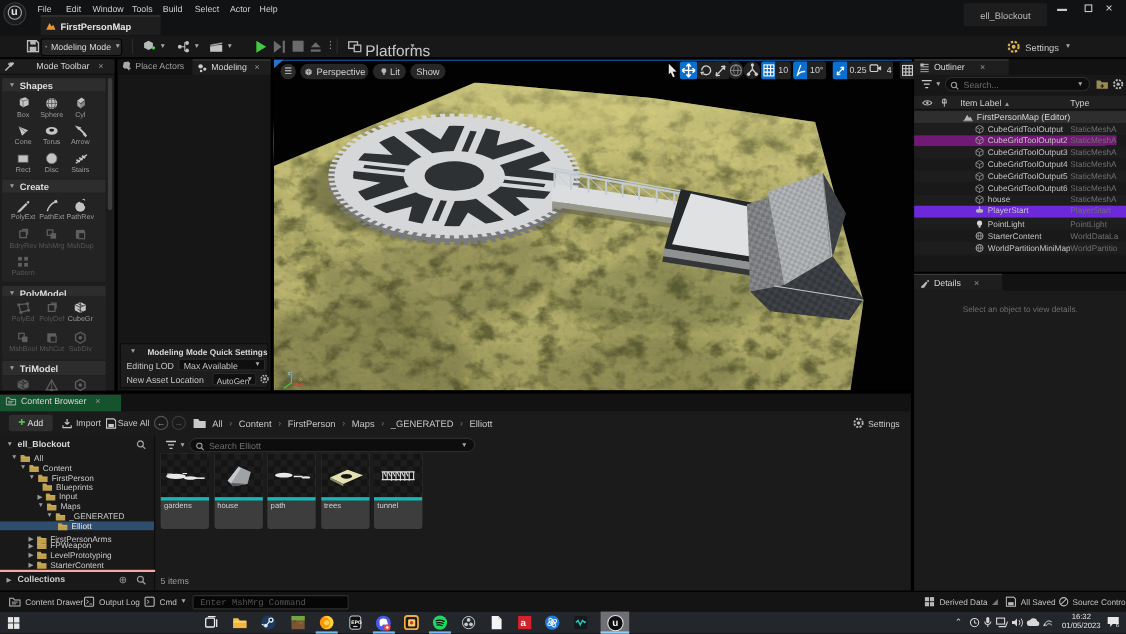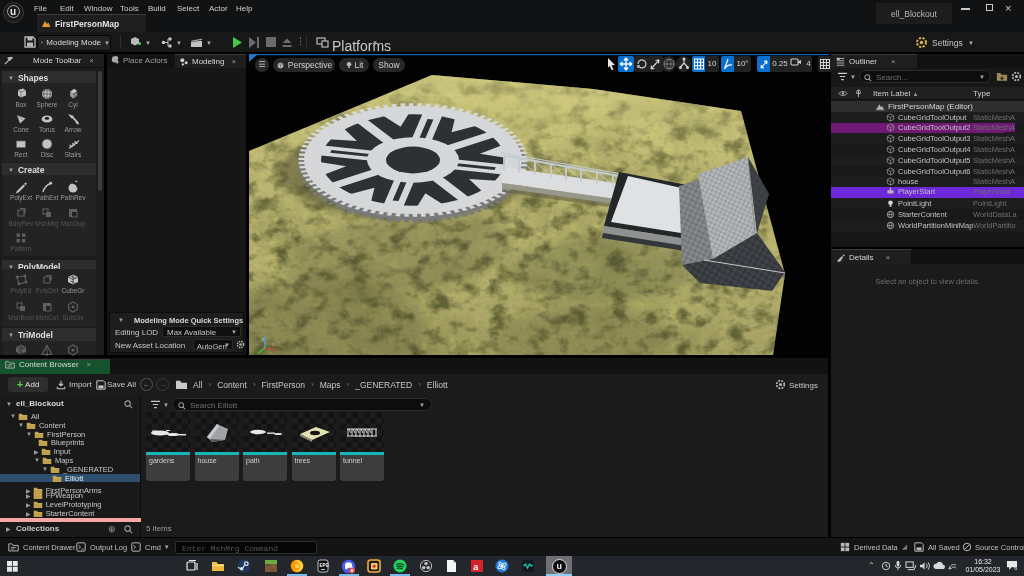--- a/index.html
+++ b/index.html
@@ -857,21 +857,21 @@
       </div>
       <div class="abs" style="left:0;top:112.8px;width:140px;height:8.8px;display:flex;align-items:center">
         <span style="width:26px;flex:none"></span>
         <span style="color:#9a9a9a;font-size:6px;margin-right:2px">▶</span>
         <svg width="10" height="9" viewBox="0 0 14 12" style="flex:none;margin-right:3px">
           <path d="M1 2 h4.5 l1.5 2 H13 v7 H1z" fill="#c0a04a"></path>
           <path d="M1 5 h12" stroke="rgba(255,255,255,.25)" stroke-width=".8"></path>
         </svg>
         <span style="color:#c9c9c9;font-size:7.5px">StarterContent</span>
       </div>
-    <div class="abs" style="left:0;top:122px;width:141px;height:14px;border-top:4px solid #fca5a5">
+    <div class="abs" style="left:0;top:122px;width:141px;height:14px;border-top:2px solid #fca5a5">
       <span class="abs" style="left:6px;top:3px;color:#9f9f9f;font-size:6px">▶</span>
       <span class="abs" style="left:16px;top:2px;color:#c9c9c9;font-size:8px;font-weight:bold">Collections</span>
       <span class="abs" style="left:108px;top:2px;color:#9a9a9a;font-size:9px">⊕</span>
       <svg class="abs" style="left:124px;top:3px" width="9" height="9" viewBox="0 0 10 10">
           <circle cx="4" cy="4" r="3" fill="none" stroke="#9a9a9a" stroke-width="1.3"></circle>
           <path d="M6.3 6.3 L9 9" stroke="#9a9a9a" stroke-width="1.3"></path>
         </svg>
     </div>
   </div>
 

